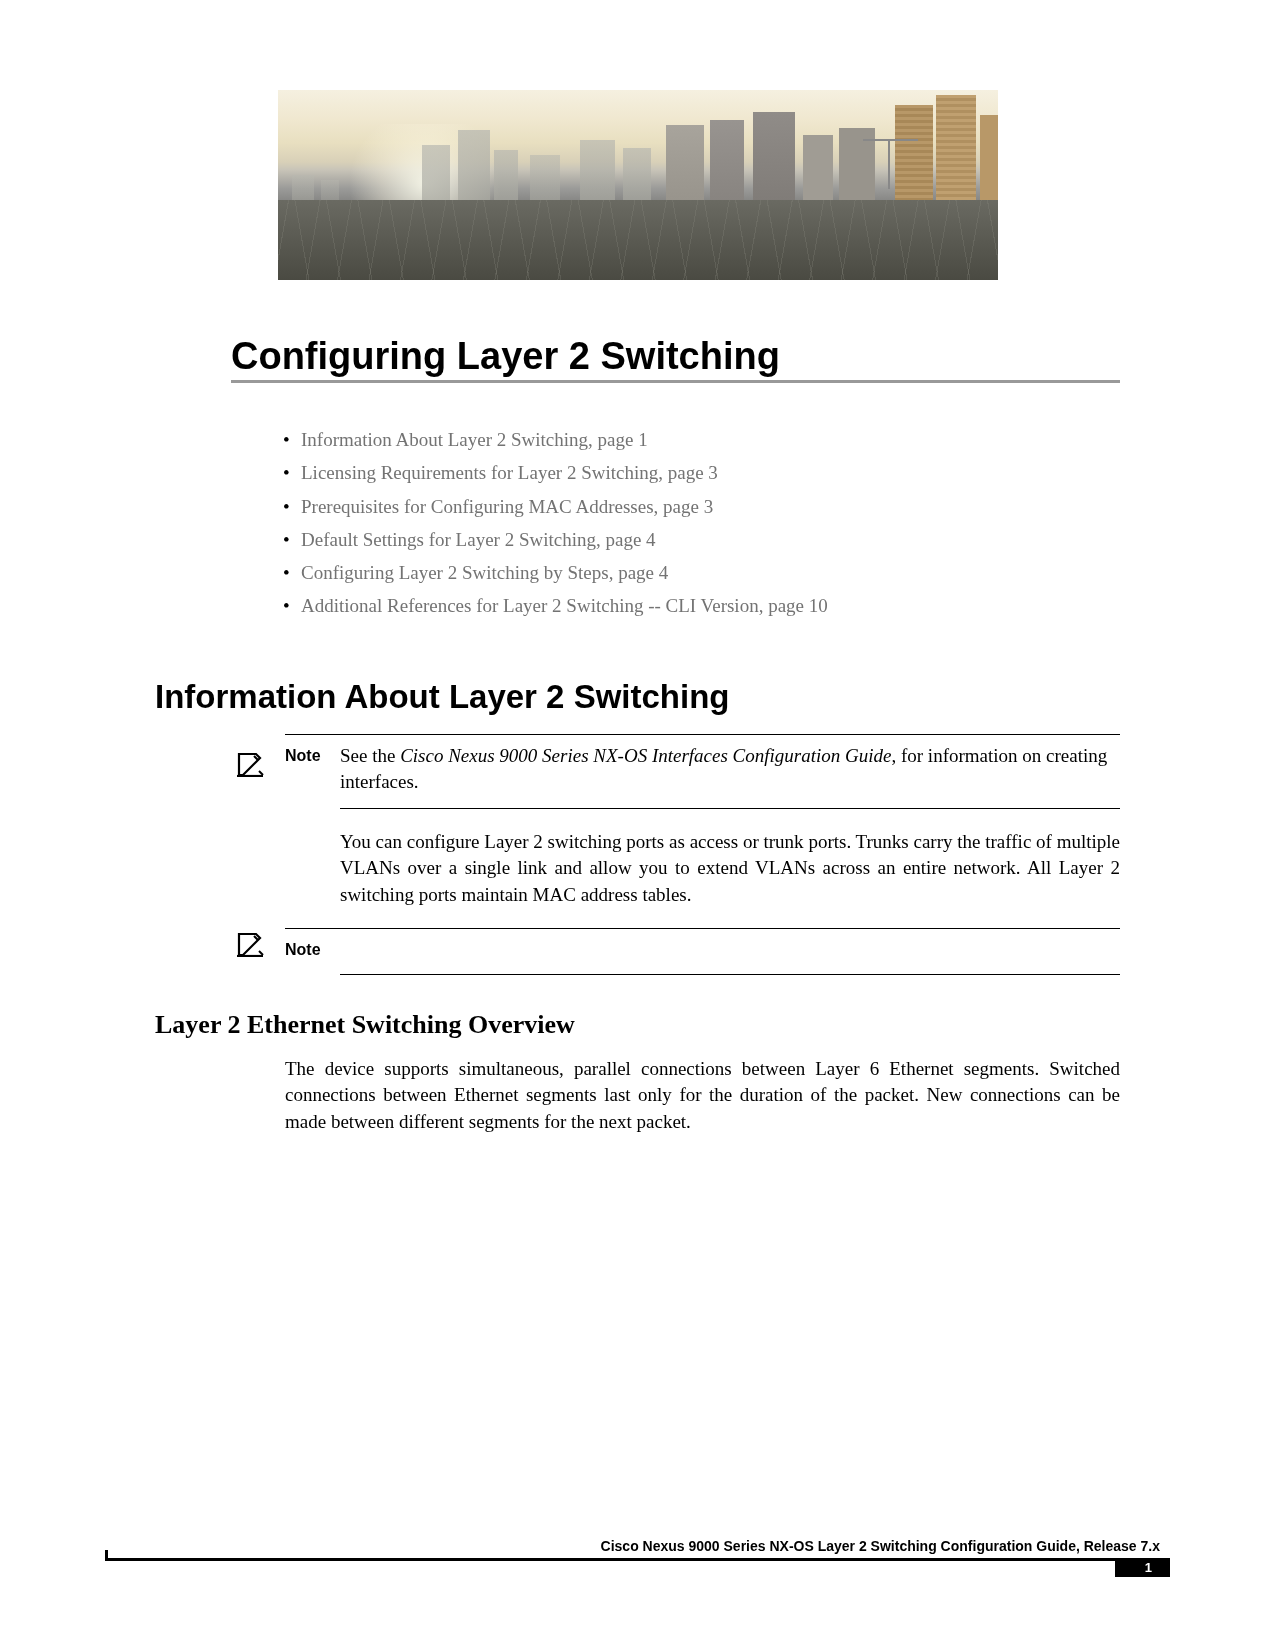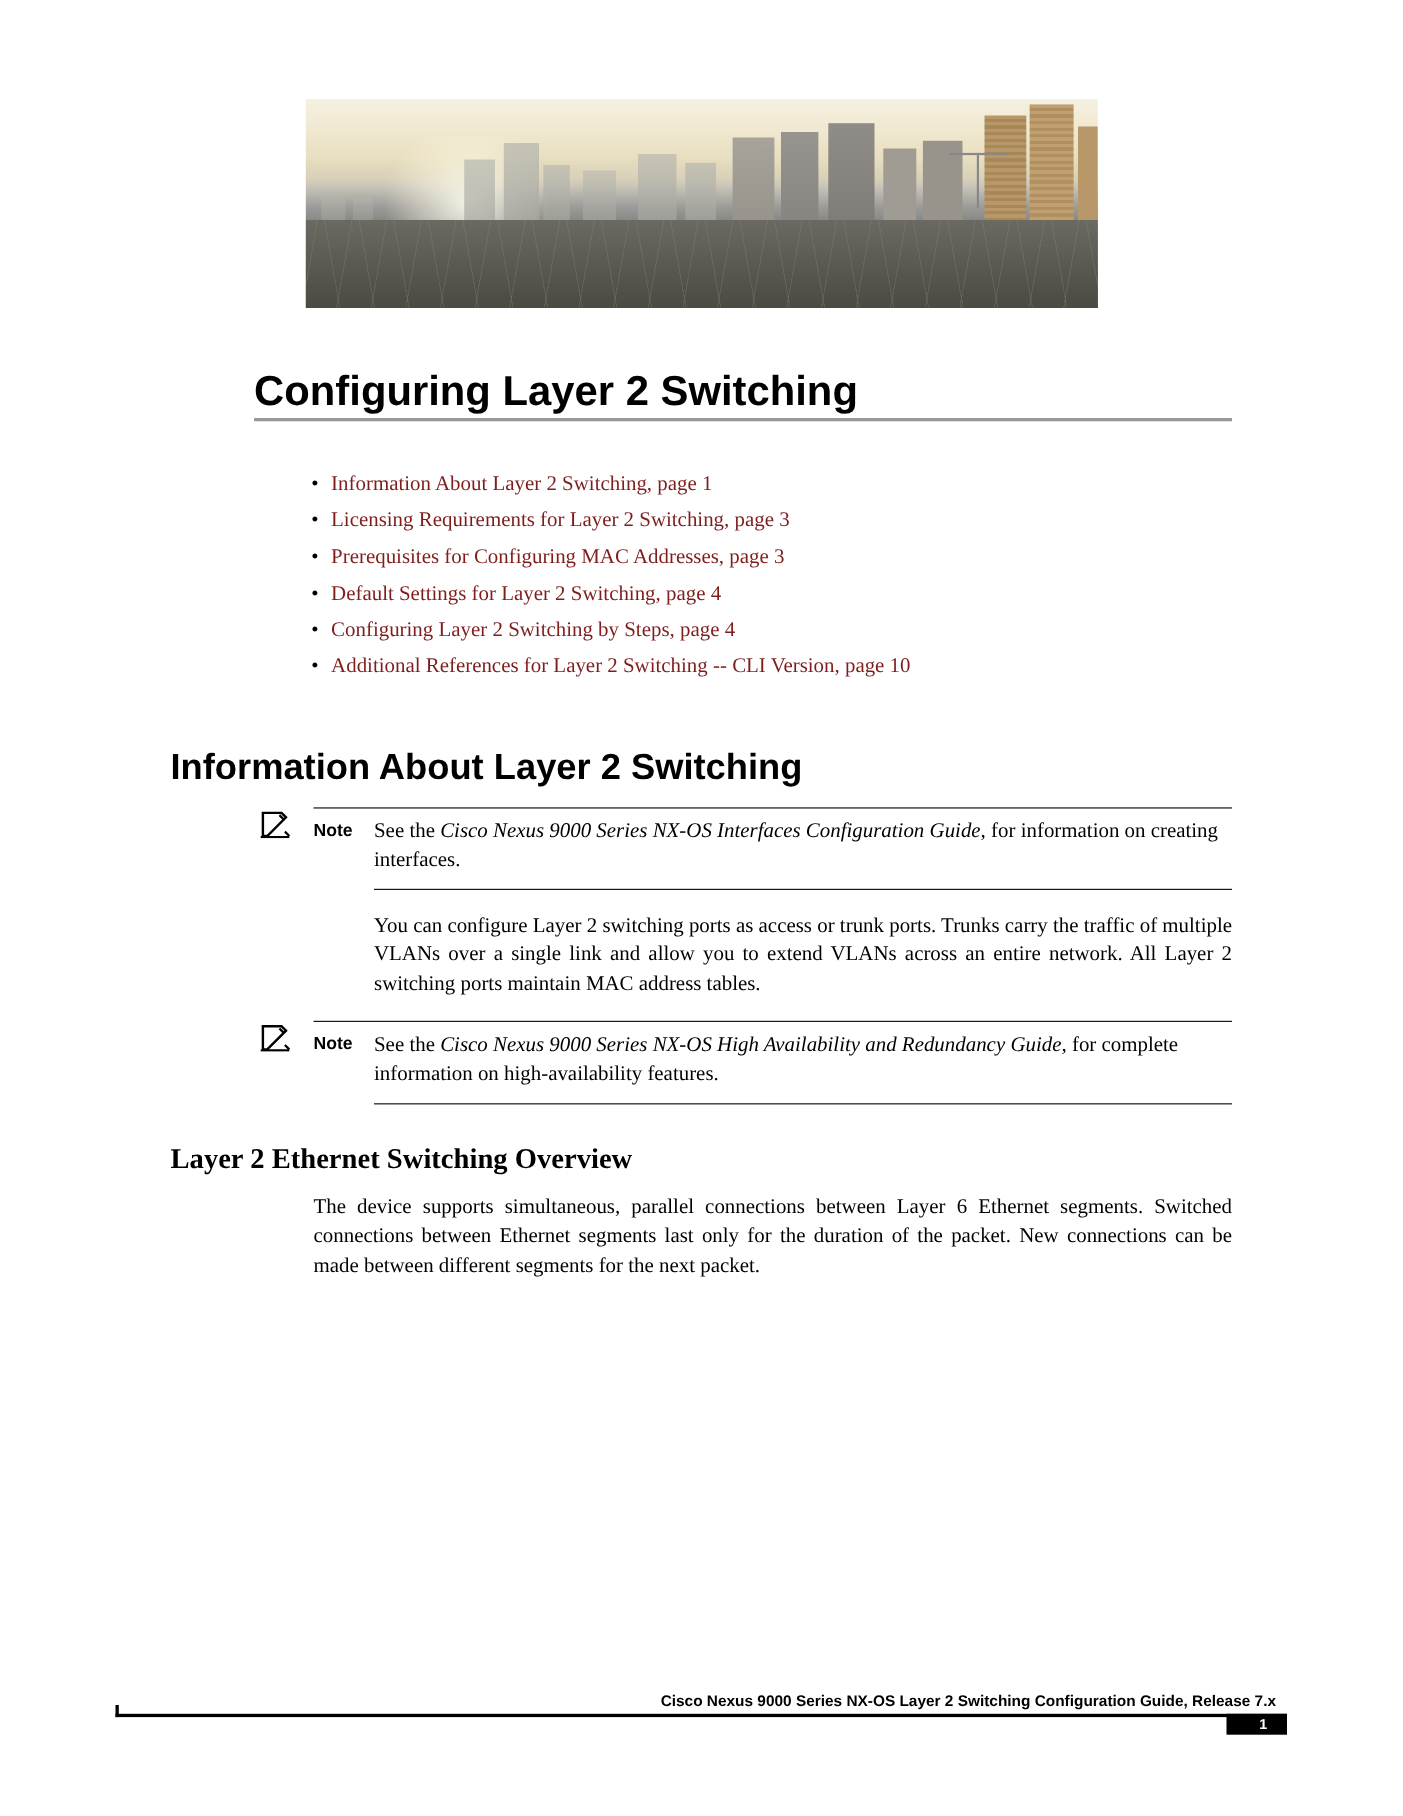--- a/index.html
+++ b/index.html
@@ -78,37 +78,37 @@
     font-size: 19px;
     line-height: 1.75;
     color: #000;
   }
   .toc li::before {
     content: '•';
     display: inline-block;
     width: 18px;
     color: #000;
   }
-  .toc a { color: #7f1d1d; text-decoration: none; }
+  .toc a { color: #737373; text-decoration: none; }
   .h1 {
     font-family: Arial, Helvetica, sans-serif;
     font-weight: bold;
     font-size: 33px;
     margin-bottom: 18px;
   }
   .h2 {
     font-family: Liberation Serif, serif;
     font-weight: bold;
     font-size: 26px;
     margin-top: 35px;
     margin-bottom: 16px;
   }
   .note-block {
     display: flex;
-    align-items: flex-start;
+    align-items: center;
     margin-bottom: 12px;
   }
   .note-icon-col {
     width: 55px;
     flex-shrink: 0;
     padding-top: 2px;
   }
   .note-icon {
     width: 30px;
     height: 26px;
@@ -259,21 +259,20 @@
       <div class="note-icon-col">
         <svg class="note-icon" viewBox="0 0 30 26">
           <path d="M3 3 L20 3 L24 7 L7 24 L3 24 Z" fill="none" stroke="#000" stroke-width="2.2"></path>
           <path d="M18 5 L22 9" stroke="#000" stroke-width="2"></path>
           <path d="M1 25 L27 25" stroke="#000" stroke-width="2.2"></path>
           <path d="M23 20 L27 24" stroke="#000" stroke-width="2"></path>
         </svg>
       </div>
       <div class="note-body">
         <div class="note-label">Note</div>
-        <div class="note-text"><span>See the  </span><em>Cisco Nexus 9000 Series NX-OS High Availability and Redundancy Guide</em><span>, for complete information on high-availability features.</span></div>
       </div>
     </div>
     <div class="note-close"></div>
   </div>
 
   <h3 class="h2">Layer 2 Ethernet Switching Overview</h3>
 
   <p class="body-para-sub">The device supports simultaneous, parallel connections between Layer 6 Ethernet segments. Switched connections between Ethernet segments last only for the duration of the packet. New connections can be made between different segments for the next packet.</p>
 
 </div>

